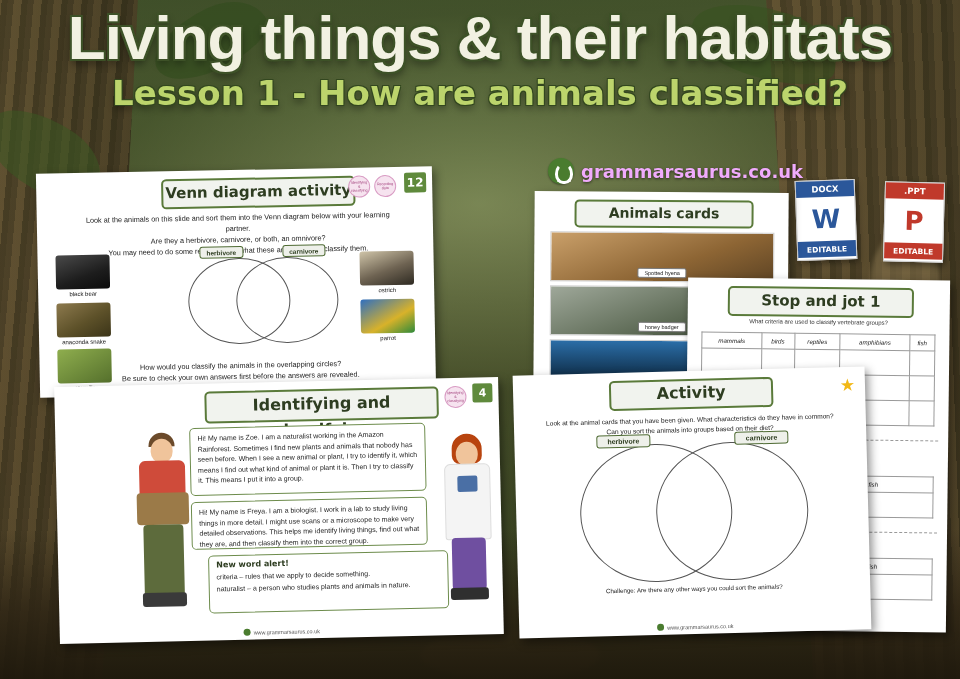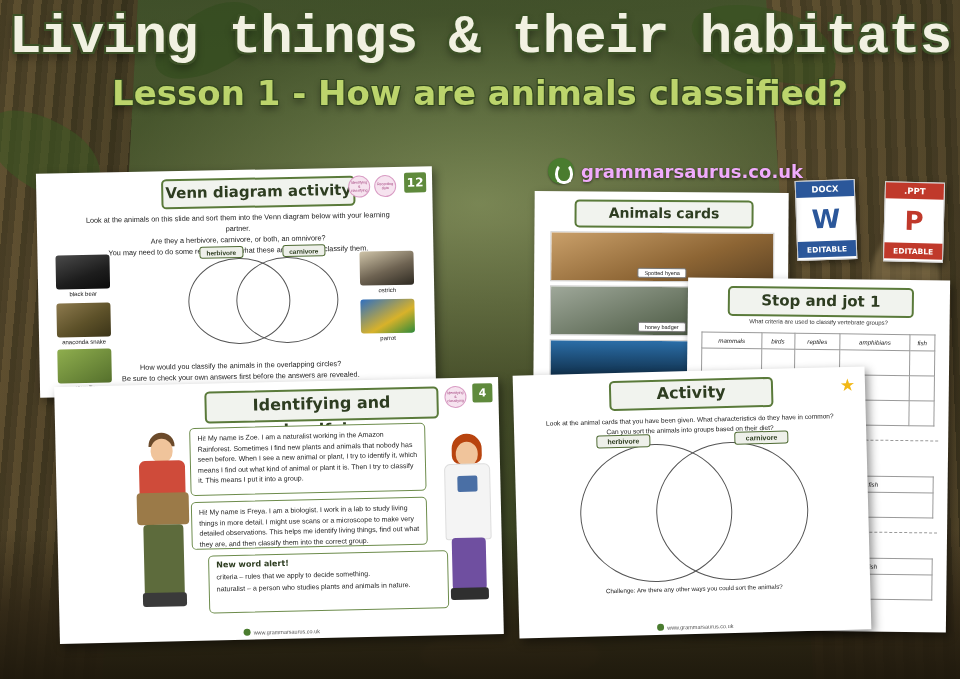--- a/index.html
+++ b/index.html
@@ -29,22 +29,22 @@
   .bark.left{left:-30px;transform:skewX(-3deg);}
   .bark.right{right:-40px;width:210px;transform:skewX(4deg);}
   .ground{
     position:absolute;left:0;right:0;bottom:0;height:150px;
     background:linear-gradient(180deg,rgba(60,50,28,0),rgba(45,36,20,.85) 55%,rgba(30,24,12,.95));
   }
 
   
   .title-wrap{position:absolute;left:0;right:0;top:6px;text-align:center;z-index:30;}
   .title{
-    font-family:Liberation Mono, monospace;
-    font-size:54px;line-height:64px;font-weight:bold;
+    font-family:Liberation Sans, sans-serif;
+    font-size:62px;line-height:64px;font-weight:bold;
     color:#f2f1e2;letter-spacing:-1px;
     text-shadow:
       0 0 2px #3e5228, 2px 2px 0 #3e5228, -2px 2px 0 #3e5228, 2px -2px 0 #3e5228, -2px -2px 0 #3e5228,
       0 5px 9px rgba(0,0,0,.45);
   }
   .subtitle{
     font-family:"DejaVu Sans", sans-serif;
     font-size:34px;line-height:38px;font-weight:bold;margin-top:4px;
     color:#bcd46c;
     text-shadow:1px 1px 0 #33471f, -1px 1px 0 #33471f, 1px -1px 0 #33471f, -1px -1px 0 #33471f, 0 4px 7px rgba(0,0,0,.4);

